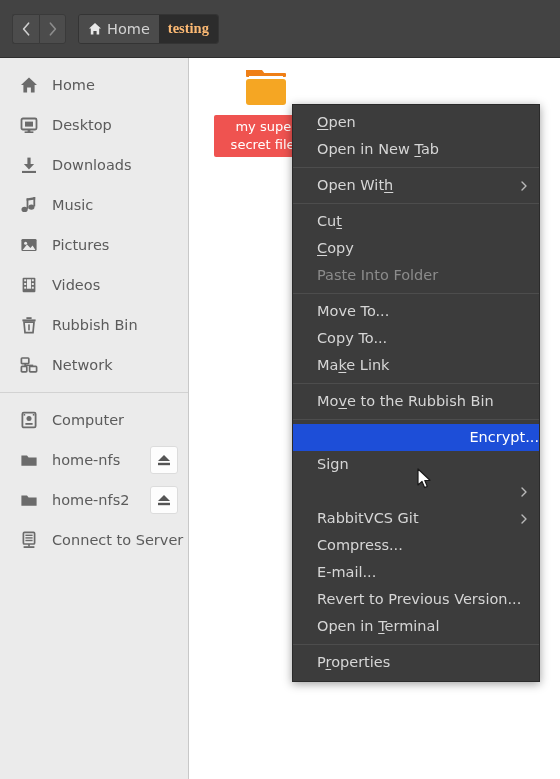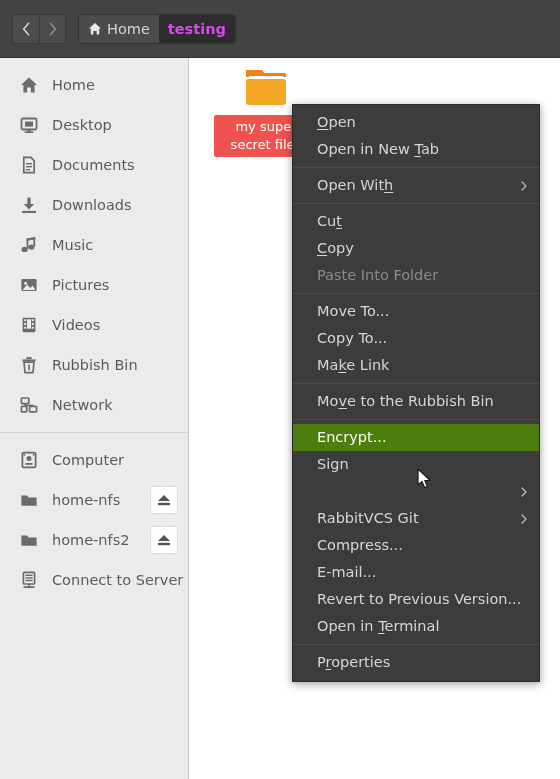--- a/index.html
+++ b/index.html
@@ -36,21 +36,21 @@
     height:30px; border-radius:3px; overflow:hidden;
     border:1px solid #343434;
   }
   .crumb {
     display:flex; align-items:center; gap:5px;
     padding:0 9px; height:100%;
     font-size:14.5px; color:#d3d3d3;
     background:#4b4b4b;
   }
   .crumb.active {
-    background:#2c2c2c; color:#d946ef; font-weight:bold;
+    background:#2c2c2c; color:#fdba74; font-weight:bold;font-family:Liberation Serif, serif;
   }
   .home-glyph { width:14px; height:14px; display:block; }
 
   
   .sidebar {
     position:absolute; left:0; top:58px; width:189px; height:721px;
     background:#ebebeb;
     border-right:1px solid #c8c8c8;
     padding-top:7px;
   }
@@ -106,21 +106,21 @@
     z-index:50;
   }
   .mi {
     position:relative;
     height:27px; line-height:27px;
     padding-left:24px; 
     color:#d6d6d6; font-size:14.5px;
     white-space:nowrap;
   }
   .mi.disabled { color:#8b8b8b; }
-  .mi.selected { background:#4d7c0f; color:#ffffff; }
+  .mi.selected { background:#1d4ed8; color:#ffffff;text-align:right; }
   .mi .mn { text-decoration:underline; text-underline-offset:2px; }
   .mi .arrow {
     position:absolute; right:12px; top:0; height:27px;
     display:flex; align-items:center;
   }
   .mi .arrow svg { display:block; }
   .msep { height:1px; background:#4d4d4d; margin:4px 0; }
 
   
   .cursor { position:absolute; left:417px; top:468px; z-index:90; }
@@ -176,31 +176,20 @@
       <div class="side-item">
         <span class="side-ico">
           <svg width="18" height="18" viewBox="0 0 18 18">
             <rect x="1.5" y="2.5" width="15" height="11" rx="1.4" fill="none" stroke="#6b6b6b" stroke-width="1.8"></rect>
             <rect x="5" y="5.6" width="8" height="5" fill="#6b6b6b"></rect>
             <rect x="7.6" y="13.5" width="2.8" height="2.6" fill="#6b6b6b"></rect>
             <rect x="4.6" y="15.4" width="8.8" height="1.6" fill="#6b6b6b"></rect>
           </svg>
         </span>
         <span class="side-label">Desktop</span>
-      </div>
-      <div class="side-item">
-        <span class="side-ico">
-          <svg width="18" height="18" viewBox="0 0 18 18">
-            <path d="M3.8 1.4 h7.2 l3.2 3.4 v11.8 h-10.4 z" fill="none" stroke="#6b6b6b" stroke-width="1.7"></path>
-            <rect x="6" y="7" width="6" height="1.4" fill="#6b6b6b"></rect>
-            <rect x="6" y="10" width="6" height="1.4" fill="#6b6b6b"></rect>
-            <rect x="6" y="13" width="4" height="1.4" fill="#6b6b6b"></rect>
-          </svg>
-        </span>
-        <span class="side-label">Documents</span>
       </div>
       <div class="side-item">
         <span class="side-ico">
           <svg width="18" height="18" viewBox="0 0 18 18">
             <rect x="7.4" y="1.6" width="3.2" height="7.4" fill="#6b6b6b"></rect>
             <path d="M3.9 8 L9 13.6 L14.1 8 Z" fill="#6b6b6b"></path>
             <rect x="2" y="14.9" width="14" height="2.1" fill="#6b6b6b"></rect>
           </svg>
         </span>
         <span class="side-label">Downloads</span>

